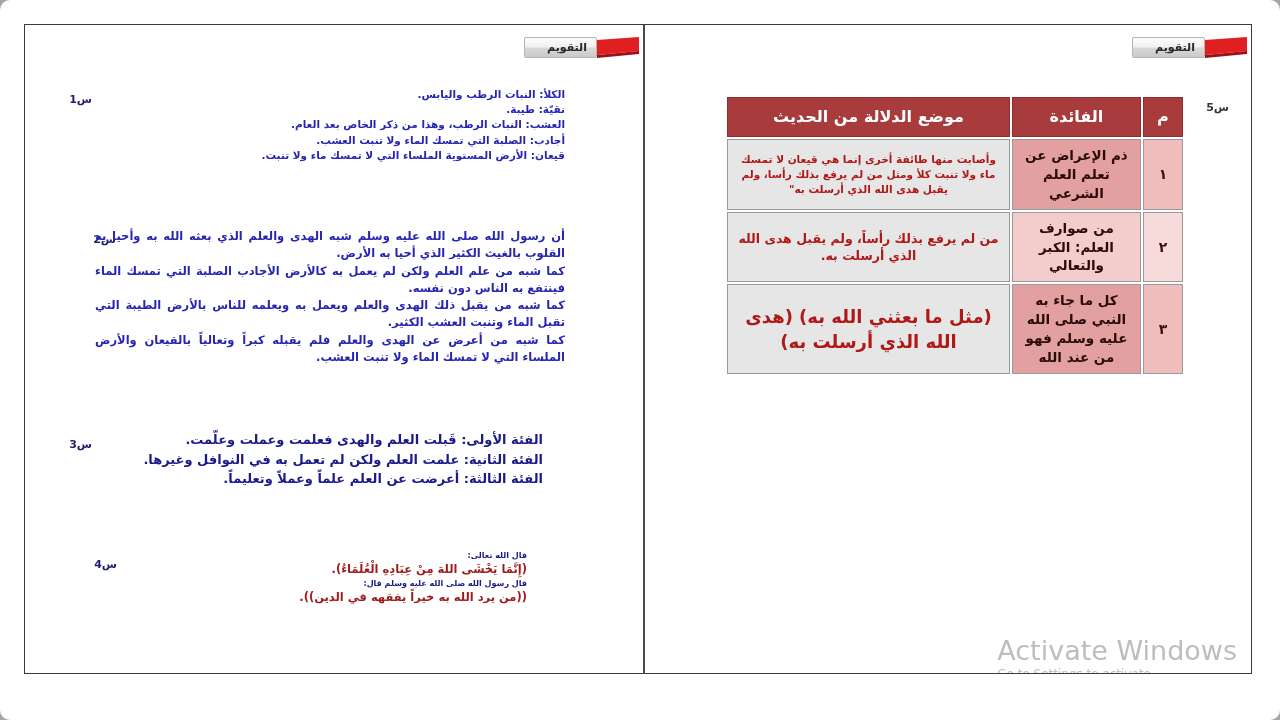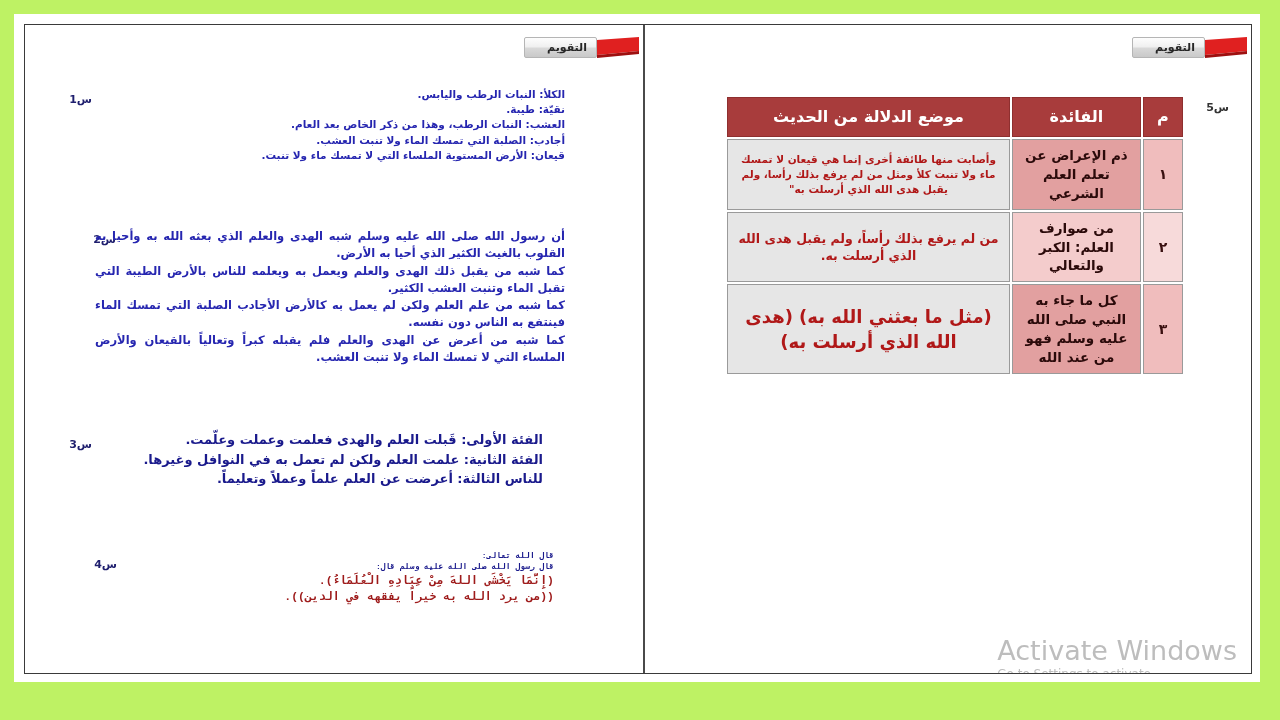--- a/index.html
+++ b/index.html
@@ -11,21 +11,22 @@
     overflow: hidden;
     background: #a6a6a6;
     font-family: "DejaVu Sans", "Liberation Sans", sans-serif;
   }
 
   
   .desktop {
     position: relative;
     width: 1280px;
     height: 720px;
-    background: #bef264;
+    background: #ffffff;
+    border-radius: 10px;
   }
 
   .white-ring {
     position: absolute;
     left: 14px;
     top: 14px;
     width: 1246px;
     height: 668px;
     background: #ffffff;
     box-sizing: border-box;
@@ -146,21 +147,21 @@
 
   
   #block2 { top: 203px; right: 78px; width: 470px; }
   #block2 .ln { font-size: 11.5px; line-height: 1.5; text-align: justify; white-space: normal; }
 
   
   #block3 { top: 405px; right: 100px; width: 420px; }
   #block3 .ln { font-size: 13px; line-height: 1.5; white-space: normal; }
 
   
-  #block4 { top: 525px; right: 89px; width: 420px; font-family: Liberation Mono, monospace; }
+  #block4 { top: 525px; right: 116px; width: 420px; }
   #block4 .ln { line-height: 1.42; white-space: normal; }
 
   
   .tbl-wrap {
     position: absolute;
     top: 70px;
     right: 66px;
     width: 460px;
   }
   table.facts {
@@ -268,37 +269,37 @@
           <span class="ln blue">الكلأ: النبات الرطب واليابس.</span>
           <span class="ln blue">نقيّة: طيبة.</span>
           <span class="ln blue">العشب: النبات الرطب، وهذا من ذكر الخاص بعد العام.</span>
           <span class="ln blue">أجادب: الصلبة التي تمسك الماء ولا تنبت العشب.</span>
           <span class="ln blue">قيعان: الأرض المستوية الملساء التي لا تمسك ماء ولا تنبت.</span>
         </div>
 
         <span class="qmark" style="top:208px; right:527px;">س2</span>
         <div class="qblock" id="block2">
           <span class="ln blue">أن رسول الله صلى الله عليه وسلم شبه الهدى والعلم الذي بعثه الله به وأحيا به القلوب بالغيث الكثير الذي أحيا به الأرض.</span>
+          <span class="ln blue">كما شبه من علم العلم ولكن لم يعمل به كالأرض الأجادب الصلبة التي تمسك الماء فينتفع به الناس دون نفسه.</span>
           <span class="ln blue">كما شبه من يقبل ذلك الهدى والعلم ويعمل به ويعلمه للناس بالأرض الطيبة التي تقبل الماء وتنبت العشب الكثير.</span>
-          <span class="ln blue">كما شبه من علم العلم ولكن لم يعمل به كالأرض الأجادب الصلبة التي تمسك الماء فينتفع به الناس دون نفسه.</span>
           <span class="ln blue">كما شبه من أعرض عن الهدى والعلم فلم يقبله كبراً وتعالياً بالقيعان والأرض الملساء التي لا تمسك الماء ولا تنبت العشب.</span>
         </div>
 
         <span class="qmark" style="top:413px; right:551px;">س3</span>
         <div class="qblock" id="block3">
           <span class="ln navy">الفئة الأولى: قَبلت العلم والهدى فعلمت وعملت وعلّمت.</span>
           <span class="ln navy">الفئة الثانية: علمت العلم ولكن لم تعمل به في النوافل وغيرها.</span>
-          <span class="ln navy">للناس الثالثة: أعرضت عن العلم علماً وعملاً وتعليماً.</span>
+          <span class="ln navy">الفئة الثالثة: أعرضت عن العلم علماً وعملاً وتعليماً.</span>
         </div>
 
         <span class="qmark" style="top:533px; right:526px;">س4</span>
         <div class="qblock" id="block4">
           <span class="ln navy sz8">قال الله تعالى:</span>
+          <span class="ln crimson sz11">(إِنَّمَا يَخْشَى اللهَ مِنْ عِبَادِهِ الْعُلَمَاءُ).</span>
           <span class="ln navy sz8">قال رسول الله صلى الله عليه وسلم قال:</span>
-          <span class="ln crimson sz11">(إِنَّمَا يَخْشَى اللهَ مِنْ عِبَادِهِ الْعُلَمَاءُ).</span>
           <span class="ln crimson sz11">((من يرد الله به خيراً يفقهه في الدين)).</span>
         </div>
       </div>
 
       <div class="divider"></div>
 
       <div class="panel panel-right">
 
         <div class="badge">
           <div class="badge-arrow">

